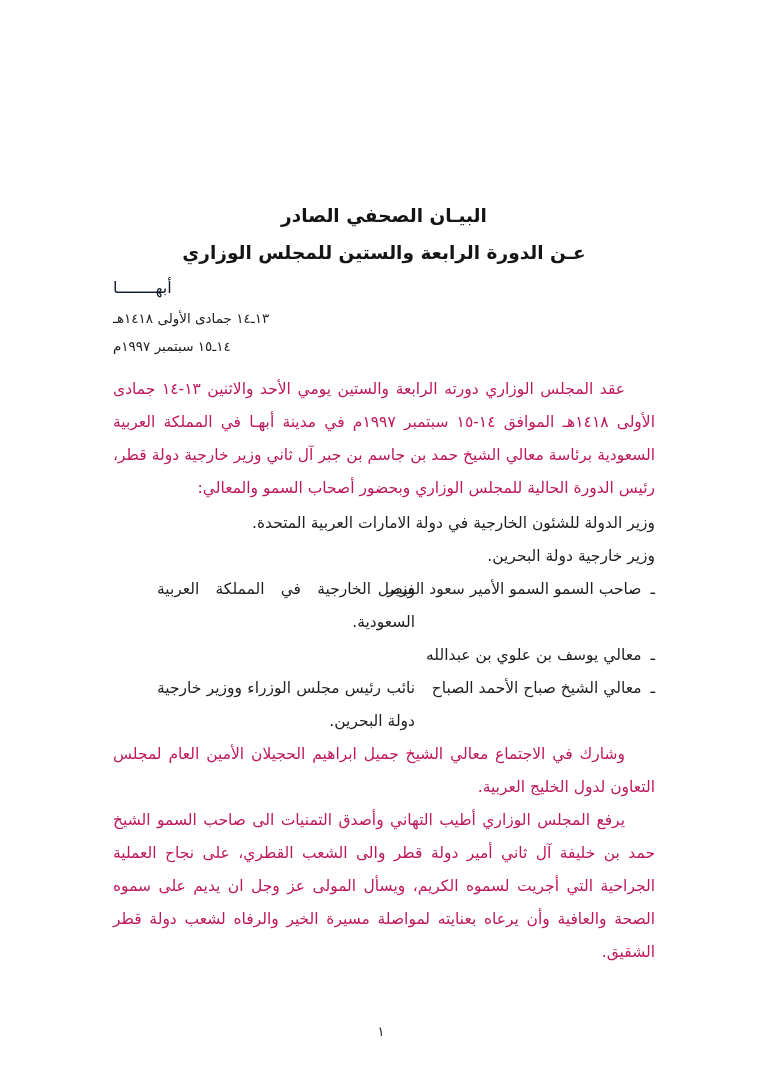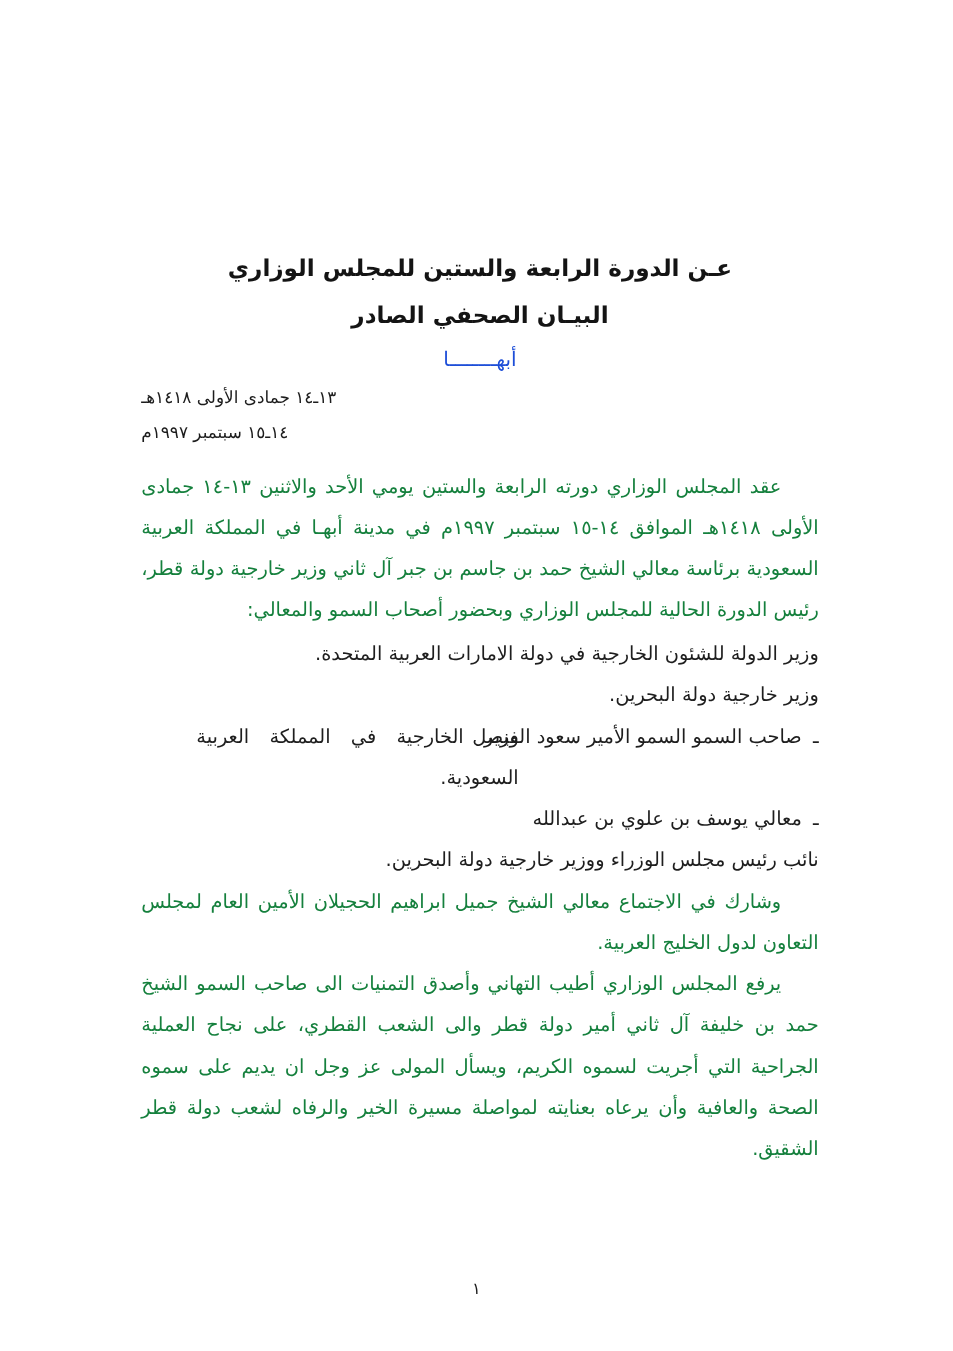--- a/index.html
+++ b/index.html
@@ -24,38 +24,38 @@
     direction: rtl;
   }
   .title-line {
     text-align: center;
     font-weight: 700;
     font-size: 18.5px;
     line-height: 37px;
     color: #141414;
   }
   .location-line {
-    text-align: center;
+    text-align: left;
     font-size: 16px;
     line-height: 33px;
-    color: #1d4ed8;
+    color: #0f172a;
   }
   .date-line {
     text-align: left;
     font-size: 13.5px;
     line-height: 28px;
     color: #1c1c1c;
   }
   .body-block { margin-top: 13px; }
   .para {
     margin: 0;
     font-size: 15.5px;
     line-height: 33px;
     text-align: justify;
-    color: #15803d;
+    color: #be185d;
   }
   .para.indented { text-indent: 30px; }
   .attendees { margin-top: 2px; }
   .attendee-row {
     display: flex;
     align-items: flex-start;
     font-size: 15.5px;
     line-height: 33px;
     color: #1e1e1e;
   }
@@ -82,23 +82,23 @@
     color: #1e1e1e;
     direction: rtl;
   }
 </style>
 </head>
 <body>
 
 <div class="page">
   <div class="content">
 
+    <div class="title-line">البيـان الصحفي الصادر</div>
+
     <div class="title-line">عـن الدورة الرابعة والستين للمجلس الوزاري</div>
-
-    <div class="title-line">البيـان الصحفي الصادر</div>
 
     <div class="location-line">أبهــــــــا</div>
 
     <div class="date-line">١٣ـ١٤ جمادى الأولى ١٤١٨هـ</div>
 
     <div class="date-line">١٤ـ١٥ سبتمبر ١٩٩٧م</div>
 
     <div class="body-block">
 
       <p class="para indented">عقد المجلس الوزاري دورته الرابعة والستين يومي الأحد والاثنين ١٣-١٤ جمادى الأولى ١٤١٨هـ الموافق ١٤-١٥ سبتمبر ١٩٩٧م في مدينة أبهـا في المملكة العربية السعودية برئاسة معالي الشيخ حمد بن جاسم بن جبر آل ثاني وزير خارجية دولة قطر، رئيس الدورة الحالية للمجلس الوزاري وبحضور أصحاب السمو والمعالي:</p>
@@ -120,20 +120,23 @@
           <div class="attendee-role">وزير الخارجية في المملكة العربية السعودية.</div>
         </div>
 
         <div class="attendee-row">
           <div class="attendee-name">
             <span class="dash-marker">ـ</span><span>معالي يوسف بن علوي بن عبدالله</span>
           </div>
         </div>
 
         <div class="attendee-row">
+          <div class="attendee-name">
+            <span class="dash-marker">ـ</span><span>معالي الشيخ صباح الأحمد الصباح</span>
+          </div>
           <div class="attendee-role">نائب رئيس مجلس الوزراء ووزير خارجية دولة البحرين.</div>
         </div>
 
       </div>
 
       <p class="para indented">وشارك في الاجتماع معالي الشيخ جميل ابراهيم الحجيلان الأمين العام لمجلس التعاون لدول الخليج العربية.</p>
 
       <p class="para indented">يرفع المجلس الوزاري أطيب التهاني وأصدق التمنيات الى صاحب السمو الشيخ حمد بن خليفة آل ثاني أمير دولة قطر والى الشعب القطري، على نجاح العملية الجراحية التي أجريت لسموه الكريم، ويسأل المولى عز وجل ان يديم على سموه الصحة والعافية وأن يرعاه بعنايته لمواصلة مسيرة الخير والرفاه لشعب دولة قطر الشقيق.</p>
 
     </div>

